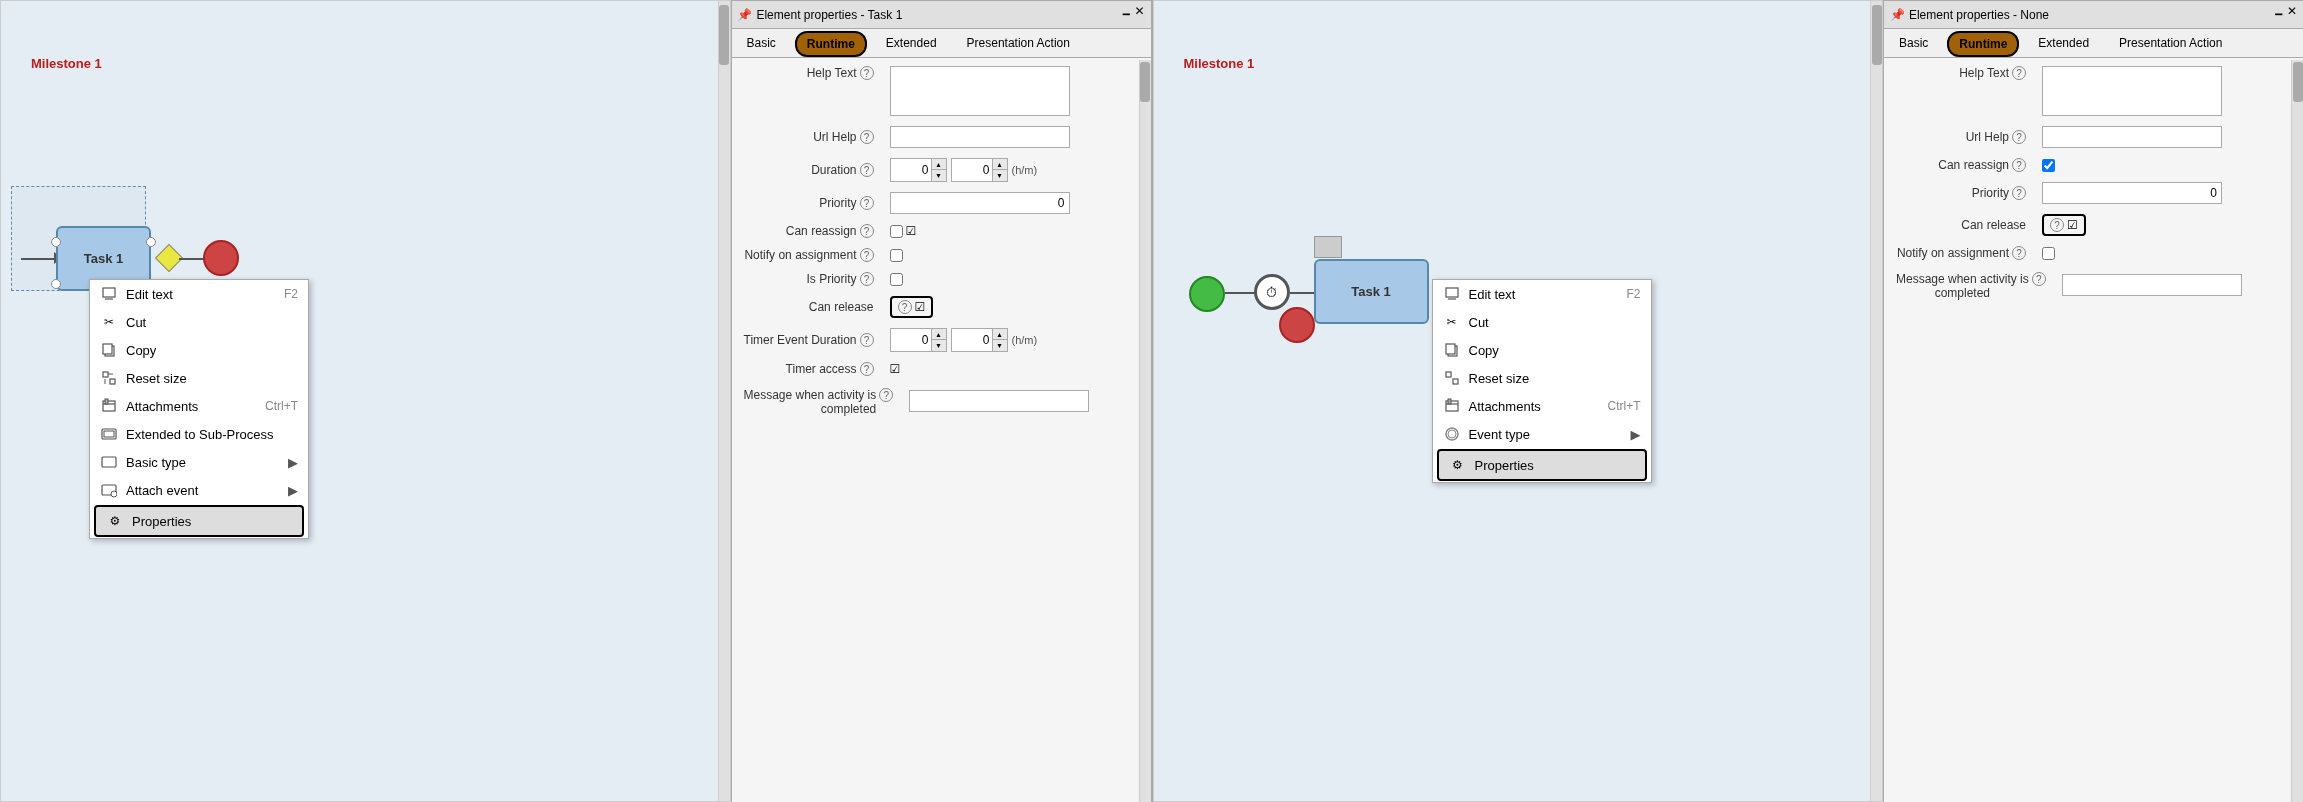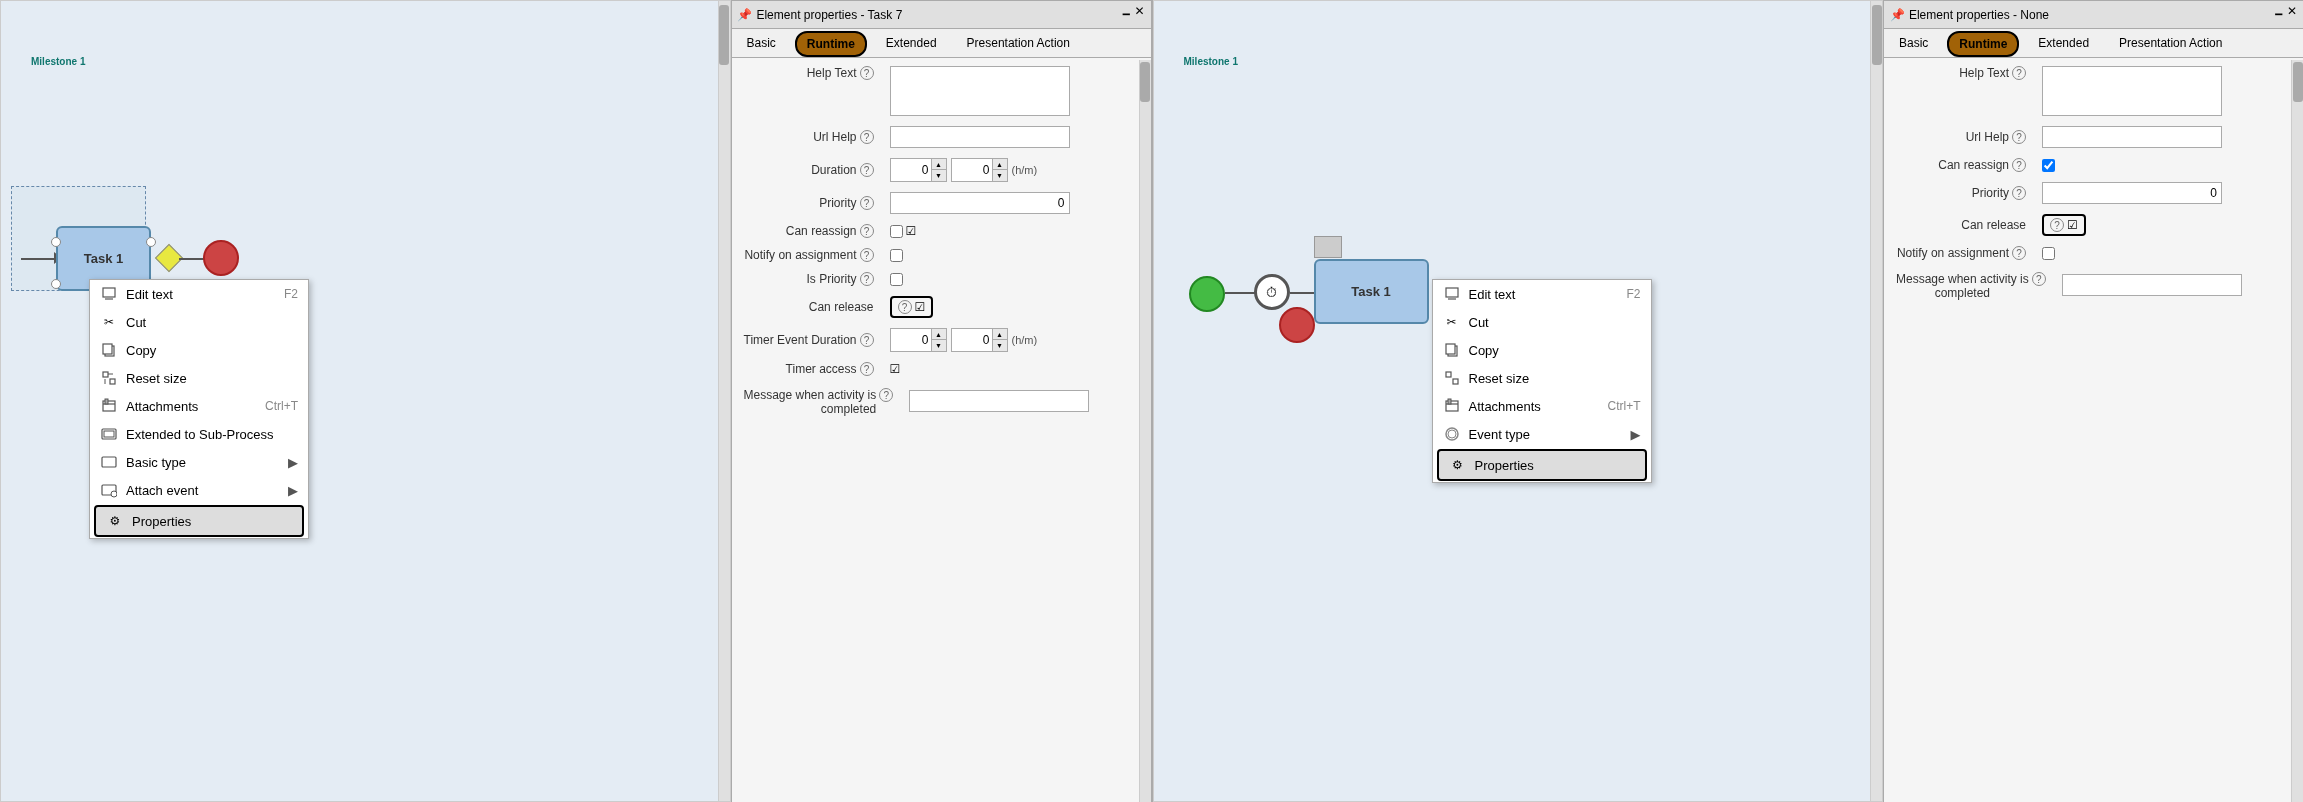--- a/index.html
+++ b/index.html
@@ -216,23 +216,23 @@
       border-radius: 4px;
       padding: 2px 6px;
       display: inline-flex;
       align-items: center;
       gap: 3px;
     }
 
     
     .milestone-label {
       position: absolute;
-      font-size: 10px;
+      font-size: 13px;
       font-weight: bold;
-      color: #0f766e;
+      color: #b91c1c;
     }
 
     .task-box {
       position: absolute;
       background: #a8c8e8;
       border: 2px solid #5588aa;
       border-radius: 6px;
       display: flex;
       align-items: center;
       justify-content: center;
@@ -474,21 +474,21 @@
 
     <div style="position:absolute; right:0; top:0; bottom:0; width:12px; background:#e0e0e0; border-left:1px solid #ccc;">
       <div style="margin:2px auto; width:10px; height:60px; background:#aaa; border-radius:3px; margin-top:4px;"></div>
     </div>
   </div>
 
   <div class="props-panel">
     <div class="props-titlebar">
       <div class="props-titlebar-left">
         <span style="cursor:pointer;">📌</span>
-        <span>Element properties - Task 7</span>
+        <span>Element properties - Task 1</span>
       </div>
       <div style="display:flex;gap:4px;">
         <span style="cursor:pointer;">🗕</span>
         <span style="cursor:pointer;">✕</span>
       </div>
     </div>
     <div class="props-tabs">
       <div class="props-tab">Basic</div>
       <div class="props-tab active">Runtime</div>
       <div class="props-tab">Extended</div>

